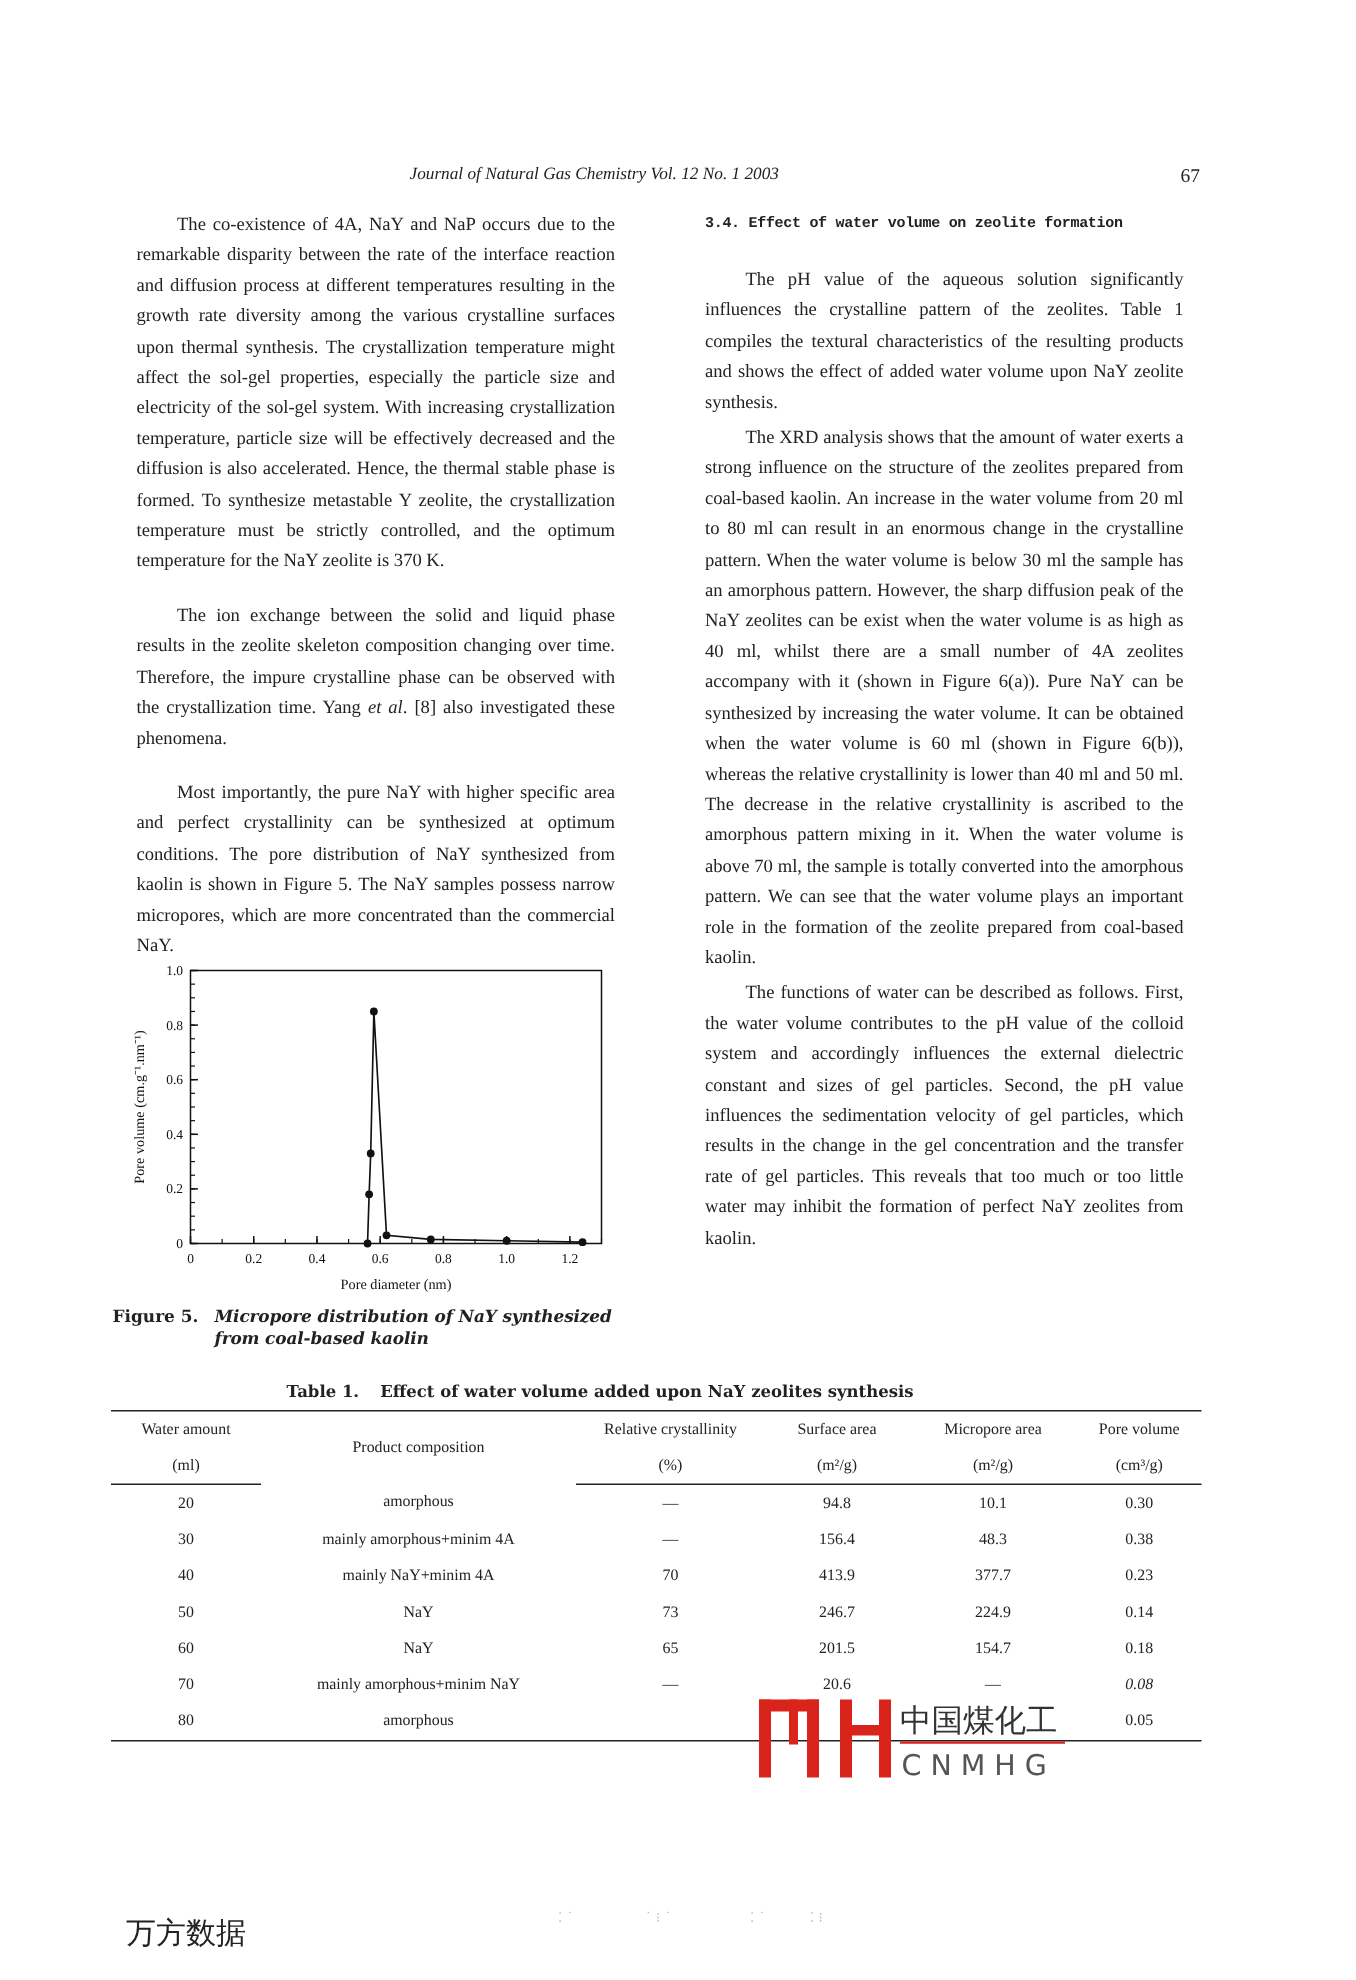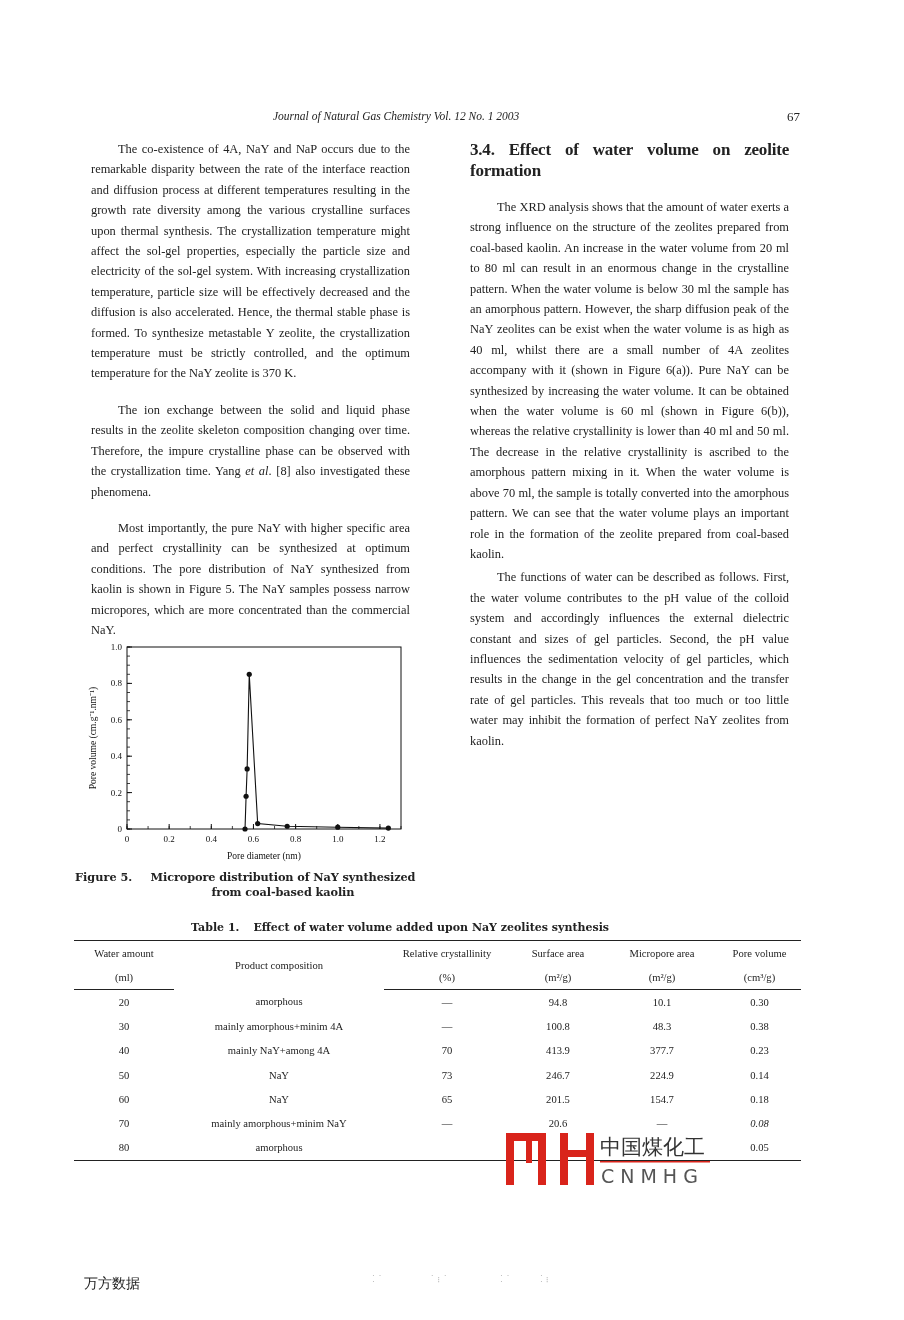--- a/index.html
+++ b/index.html
@@ -6,35 +6,35 @@
   body { width:904px; height:1320px; position:relative; overflow:hidden;
          font-family:"DejaVu Serif","Liberation Serif",serif; color:#222; }
   .header { position:absolute; top:74px; left:0; width:904px; height:20px;margin-top:36px; }
   .journal { position:absolute; left:273px; top:0; font-style:italic; font-size:11.5px; font-family:"Liberation Serif",serif; }
   .pageno { position:absolute; left:787px; top:-1px; font-size:13px; font-family:"Liberation Serif",serif; }
   .col { position:absolute; font-size:12.4px; line-height:20.4px; text-align:justify; font-family:"Liberation Serif",serif; }
   .col p { margin:16px; text-indent:27px; }
   .col p + p { margin-top:0; }
   #left-col { left:75px; top:123px; width:351px; }
   #right-col { left:454px; top:123px; width:351px; }
-  .sec-title { font-weight:bold; font-size:17px; line-height:21px; margin:0 0 21px 0; text-indent:0 !important; font-family:Liberation Serif, serif; letter-spacing:-0.2px;}
+  .sec-title { font-weight:bold; font-size:10px; line-height:21px; margin:0 0 21px 0; text-indent:0 !important; font-family:Liberation Mono, monospace; letter-spacing:-0.2px;}
   .figure { position:absolute; left:80px; top:638px; width:340px; height:230px; }
   .figcap { position:absolute; left:75px; top:870px; width:351px; font-size:11.3px; line-height:15px; font-weight:bold; font-family:"DejaVu Serif",serif; }
   .figcap .lbl { display:inline-block; width:68px; }
-  .figcap .txt { display:inline-block; width:280px; vertical-align:top; text-align:center; letter-spacing:-0.1px;}
+  .figcap .txt { display:inline-block; width:280px; vertical-align:top; text-align:left; letter-spacing:-0.1px;font-style:italic;}
   .tbl-title { position:absolute; left:0; width:800px; top:921px; text-align:center; font-size:11px; font-weight:bold; font-family:"DejaVu Serif",serif; }
   .tbl-title .lbl { margin-right:14px; }
   table.data { position:absolute; left:74px; top:940px; width:727px; border-collapse:collapse; font-size:10.6px; font-family:"Liberation Serif",serif; }
   table.data th { font-weight:normal; text-align:center; padding:0; height:24px; }
   table.data thead tr:first-child th { border-top:1.5px solid #222; }
   table.data thead tr:last-child th { border-bottom:1.5px solid #222; }
   table.data td { text-align:center; height:24.3px; padding:0; }
   table.data tbody tr:last-child td { border-bottom:1.5px solid #222;text-align:center; }
   .logo { position:absolute; left:500px; top:1128px; width:220px; height:62px; }
-  .wf { position:absolute; left:84px; top:1275px; font-size:14px; font-family:"DejaVu Sans",sans-serif; color:#222; }
+  .wf { position:absolute; left:84px; top:1275px; font-size:20px; font-family:"DejaVu Sans",sans-serif; color:#222; }
   .noise { position:absolute; top:1274px; font-size:9px; color:#bbb; font-family:"DejaVu Sans",sans-serif; }
 </style>
 </head>
 <body>
 
 <div class="header">
   <span class="journal">Journal of Natural Gas Chemistry Vol. 12 No. 1  2003</span>
   <span class="pageno">67</span>
 </div>
 
@@ -121,20 +121,21 @@
       <circle cx="308.3538461538461" cy="190.09" r="2.6" fill="#111"></circle>
     </svg>
 </div>
 
 <div class="figcap">
   <span class="lbl">Figure 5.</span><span class="txt">Micropore distribution of NaY synthesized from coal-based kaolin</span>
 </div>
 
 <div class="col" id="right-col">
   <p class="sec-title">3.4.  Effect of water volume on zeolite formation</p>
+  <p style="margin-bottom:3px">The pH value of the aqueous solution significantly influences the crystalline pattern of the zeolites.  Table 1 compiles the textural characteristics of the resulting products and shows the effect of added water volume upon NaY zeolite synthesis.</p>
   <p style="margin-bottom:3px">The XRD analysis shows that the amount of water exerts a strong influence on the structure of the zeolites prepared from coal-based kaolin.  An increase in the water volume from 20 ml to 80 ml can result in an enormous change in the crystalline pattern.  When the water volume is below 30 ml the sample has an amorphous pattern.  However, the sharp diffusion peak of the NaY zeolites can be exist when the water volume is as high as 40 ml, whilst there are a small number of 4A zeolites accompany with it (shown in Figure 6(a)). Pure NaY can be synthesized by increasing the water volume.  It can be obtained when the water volume is 60 ml (shown in Figure 6(b)), whereas the relative crystallinity is lower than 40 ml and 50 ml.  The decrease in the relative crystallinity is ascribed to the amorphous pattern mixing in it.  When the water volume is above 70 ml, the sample is totally converted into the amorphous pattern. We can see that the water volume plays an important role in the formation of the zeolite prepared from coal-based kaolin.</p>
   <p>The functions of water can be described as follows.  First, the water volume contributes to the pH value of the colloid system and accordingly influences the external dielectric constant and sizes of gel particles.  Second, the pH value influences the sedimentation velocity of gel particles, which results in the change in the gel concentration and the transfer rate of gel particles.  This reveals that too much or too little water may inhibit the formation of perfect NaY zeolites from kaolin.</p>
 </div>
 
 <div class="tbl-title">
   <span class="lbl">Table 1.</span><span>Effect of water volume added upon NaY zeolites synthesis</span>
 </div>
 
 <table class="data">
   <colgroup>
@@ -168,27 +169,27 @@
         <td>amorphous</td>
         <td>—</td>
         <td>94.8</td>
         <td>10.1</td>
         <td>0.30</td>
       </tr>
       <tr>
         <td>30</td>
         <td>mainly amorphous+minim 4A</td>
         <td>—</td>
-        <td>100.8</td>
+        <td>156.4</td>
         <td>48.3</td>
         <td>0.38</td>
       </tr>
       <tr>
         <td>40</td>
-        <td>mainly NaY+among 4A</td>
+        <td>mainly NaY+minim 4A</td>
         <td>70</td>
         <td>413.9</td>
         <td>377.7</td>
         <td>0.23</td>
       </tr>
       <tr>
         <td>50</td>
         <td>NaY</td>
         <td>73</td>
         <td>246.7</td>

